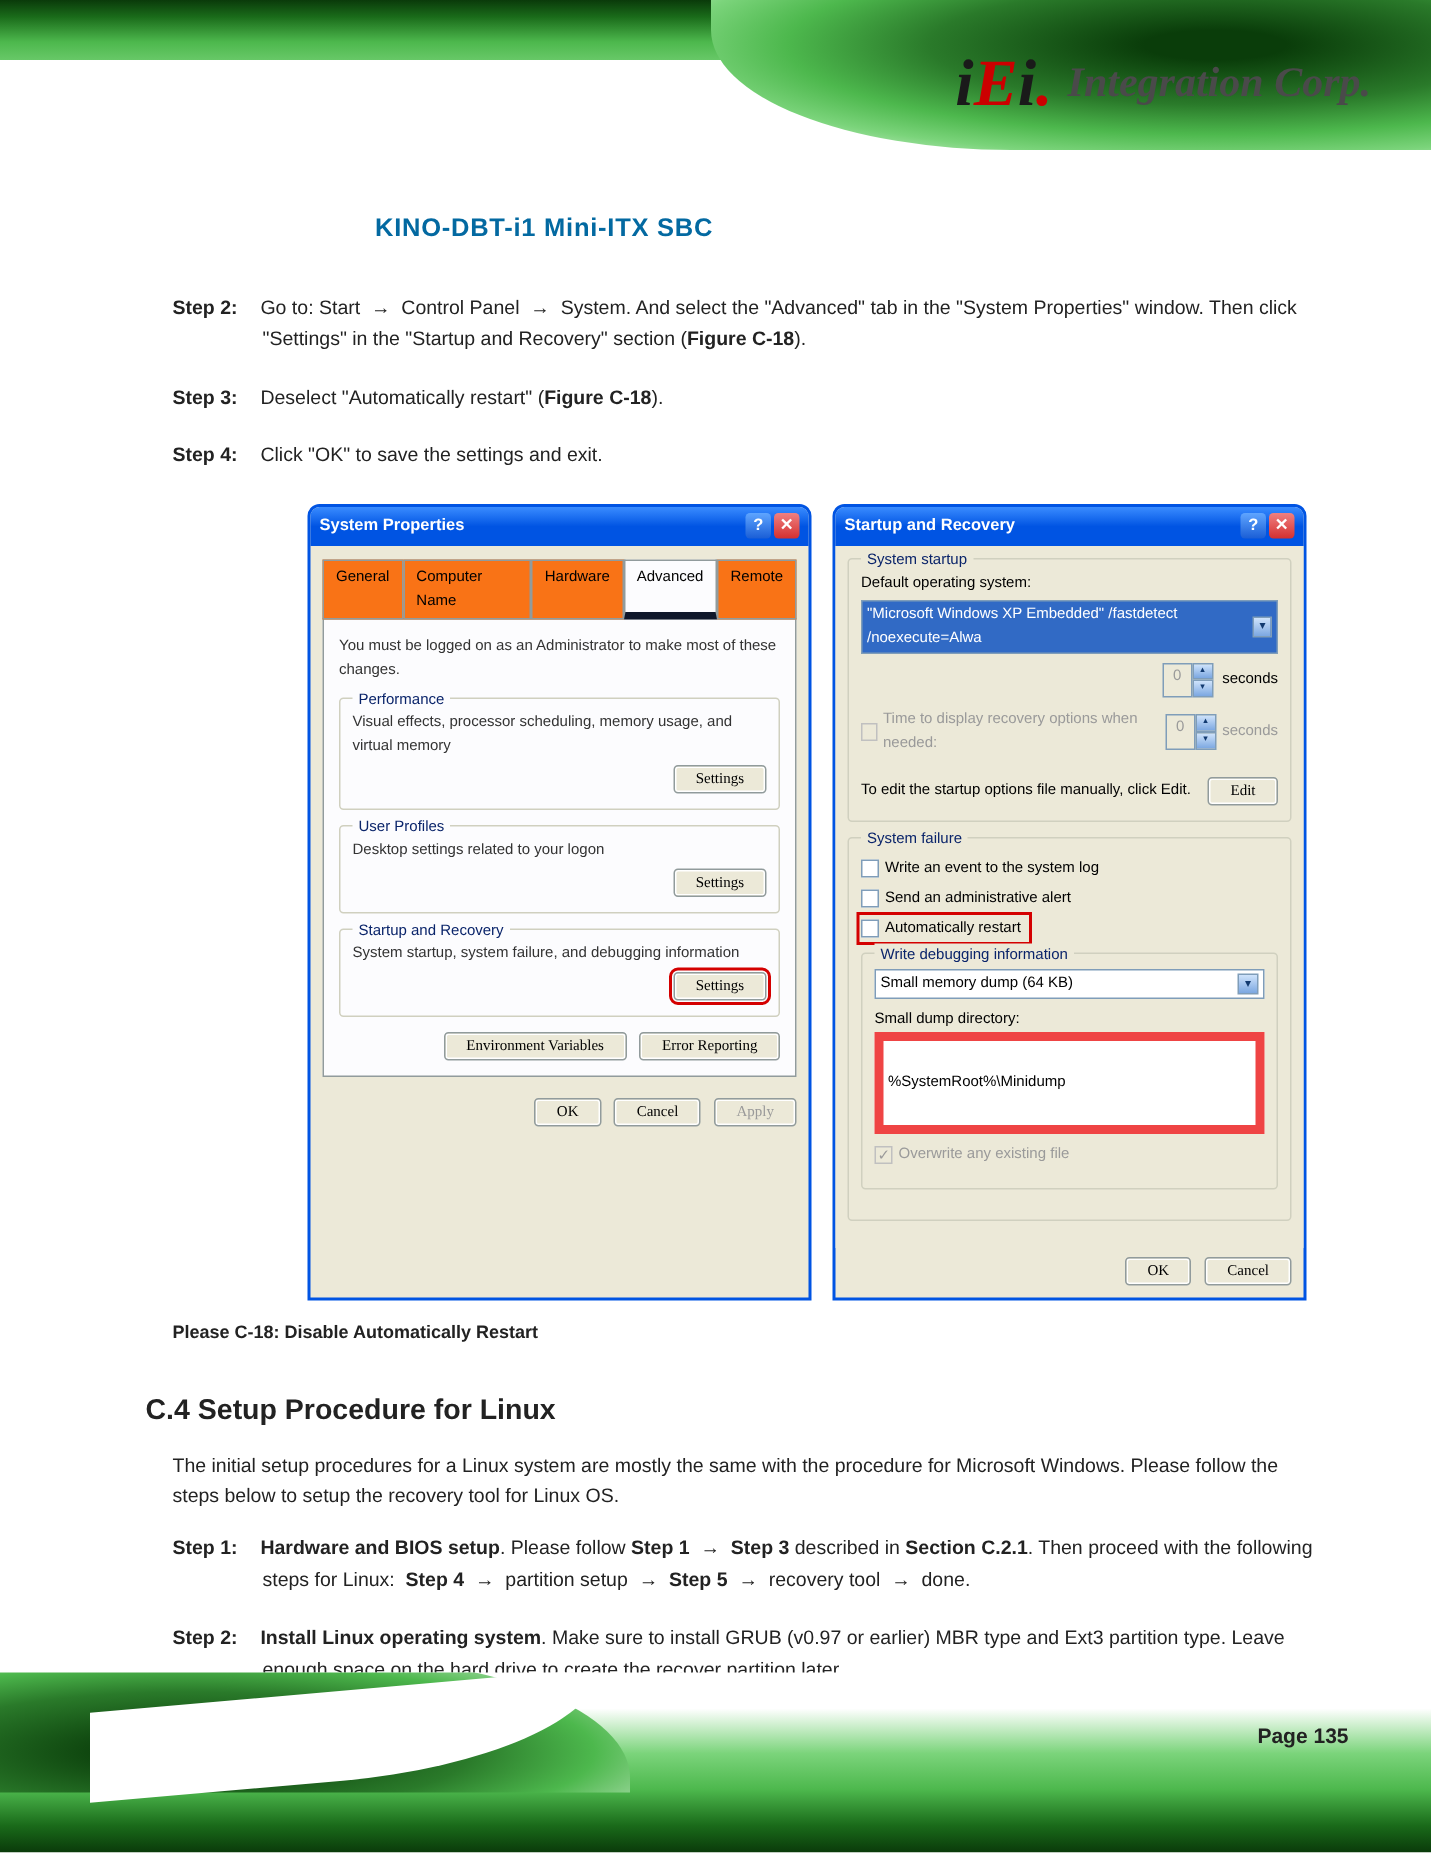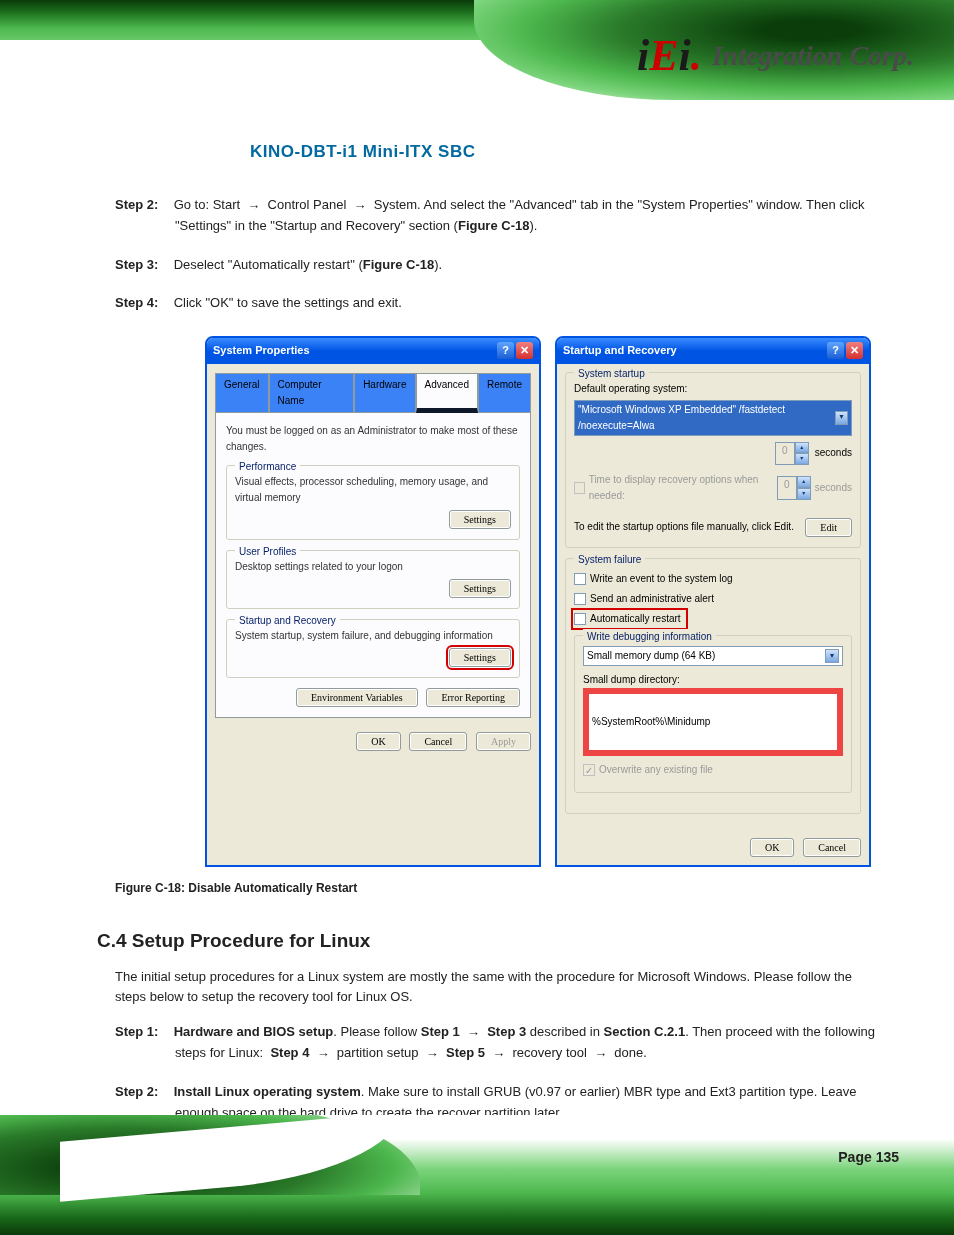--- a/index.html
+++ b/index.html
@@ -131,21 +131,21 @@
   font-weight: bold;
   color: #fff;
 }
 .xp-help { background: linear-gradient(#5fa5ff,#1a5ed6); }
 .xp-close { background: linear-gradient(#f08080,#d43030); }
 
 .xp-body { padding: 8px; }
 .xp-tabs { display: flex; }
 .xp-tab {
   padding: 3px 8px;
-  background: #3b82f6;
+  background: #f97316;
   border: 1px solid #919b9c;
   border-bottom: 1px solid #919b9c;
   font-size: 10px;
   position: relative;
   top: 1px;
 }
 .xp-tab.active {
   background: #fcfcfe;
   border-bottom: 5px solid #0f172a;
 }
@@ -457,21 +457,21 @@
 
       </div>
       <div class="xp-dialog-btns">
         <button class="xp-btn">OK</button>
         <button class="xp-btn">Cancel</button>
       </div>
     </div>
 
   </div>
 
-  <div class="fig-label">Figure C-18: Disable Automatically Restart</div>
+  <div class="fig-label">Please C-18: Disable Automatically Restart</div>
 
   <div class="section-head">C.4  Setup Procedure for Linux</div>
 
   <div style="margin:6px 0 14px 0;">
     The initial setup procedures for a Linux system are mostly the same with the procedure for Microsoft Windows. Please follow the steps below to setup the recovery tool for Linux OS.
   </div>
 
   <div class="step">
     <span class="stepnum">Step 1:</span>
     <b>Hardware and BIOS setup</b>. Please follow <b>Step 1</b> &nbsp;<span class="arrow">→</span>&nbsp; <b>Step 3</b> described in <b>Section C.2.1</b>. Then proceed with the following steps for Linux:&nbsp; <b>Step 4</b> &nbsp;<span class="arrow">→</span>&nbsp; partition setup &nbsp;<span class="arrow">→</span>&nbsp; <b>Step 5</b> &nbsp;<span class="arrow">→</span>&nbsp; recovery tool &nbsp;<span class="arrow">→</span>&nbsp; done.

